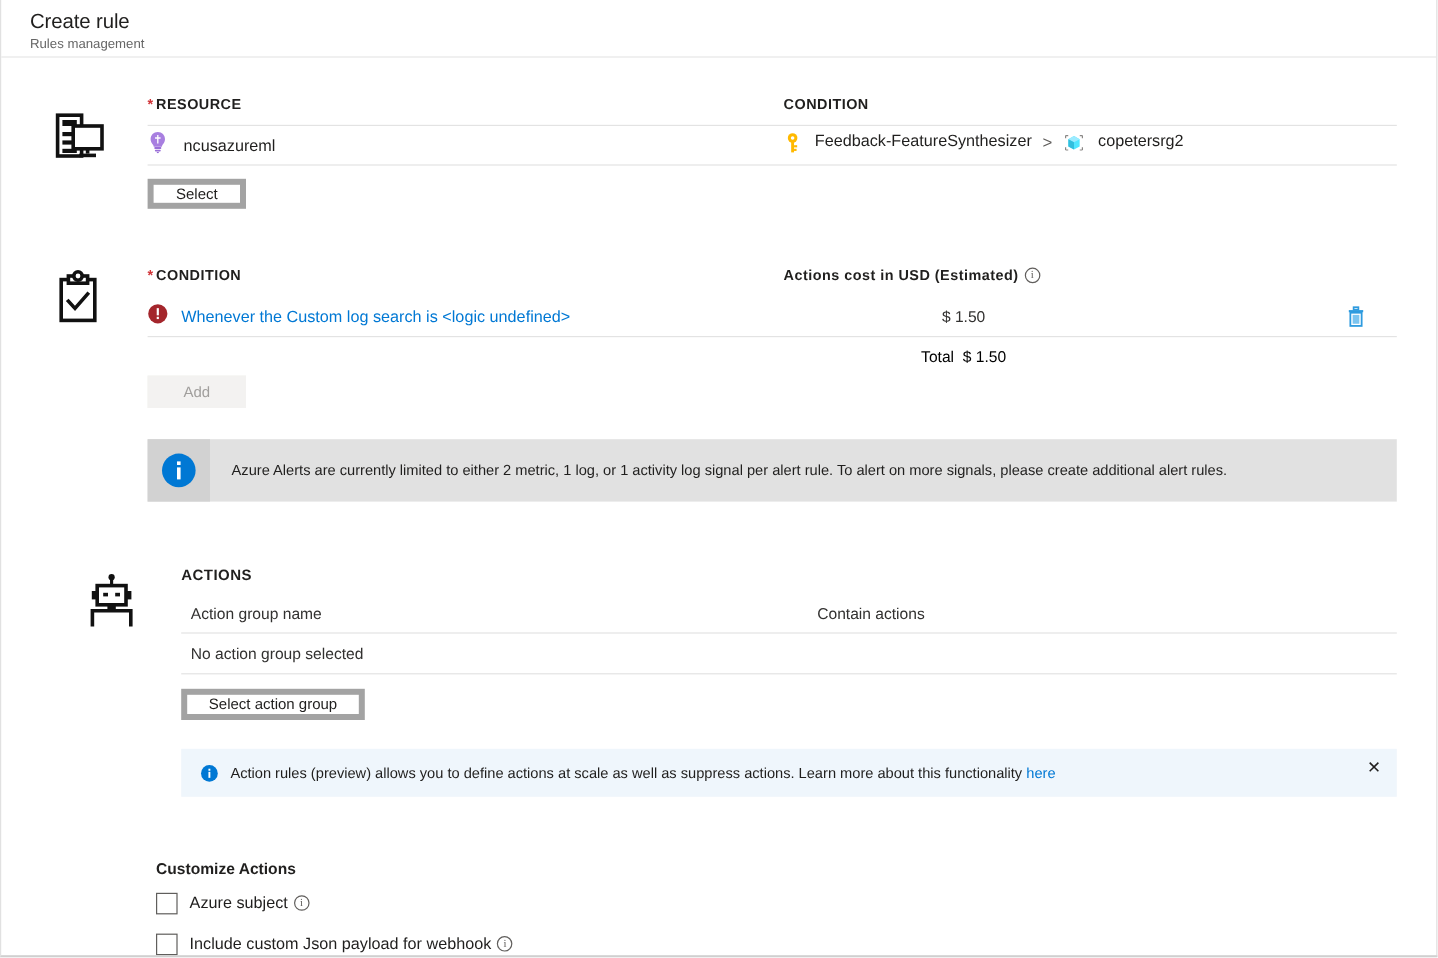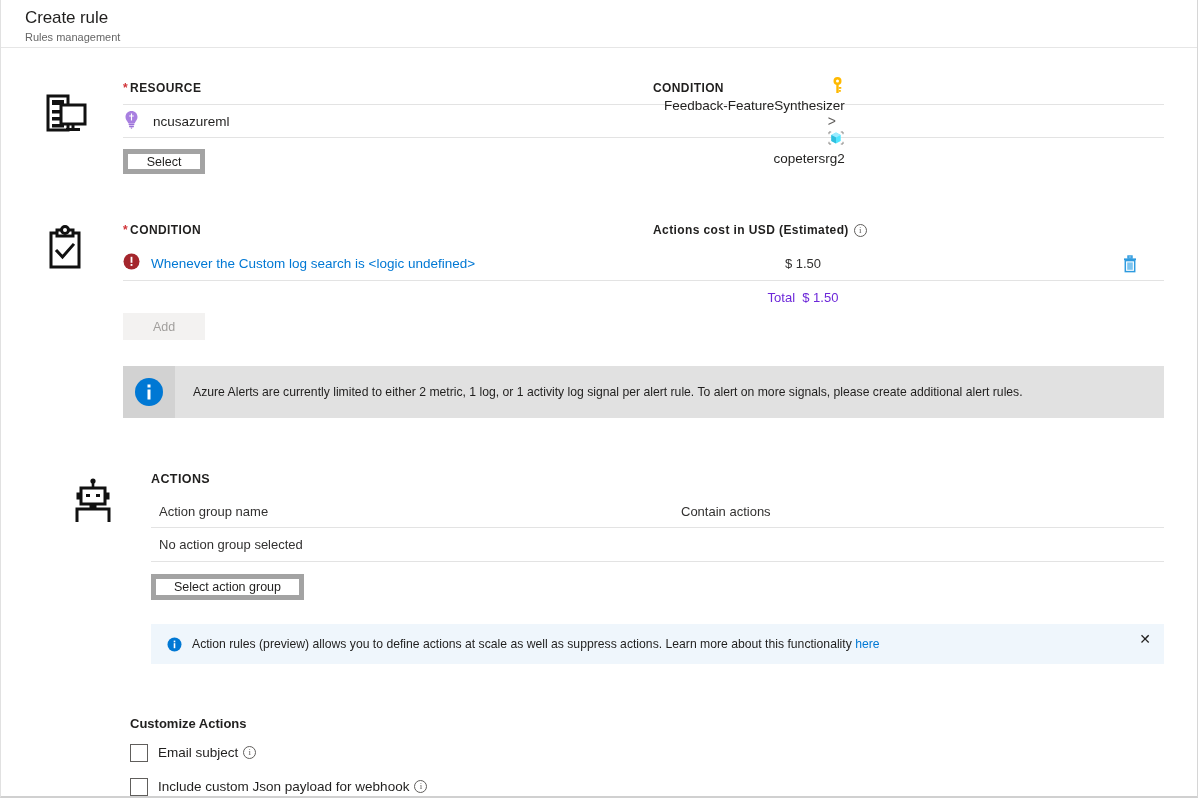--- a/index.html
+++ b/index.html
@@ -87,21 +87,21 @@
     color: #a19f9d;
     cursor: default;
   }
 
   
   #resource-section { margin-top: 30px; }
   #resource-head { display: flex; }
   #resource-head .left { width: 530px; }
   #resource-row { display: flex; height: 32px; align-items: center; }
   #resource-row .left { width: 530px; display: flex; align-items: center; }
-  #resource-row .right { display: flex; align-items: flex-end; flex-direction: column; }
+  #resource-row .right { display: flex; align-items: flex-start; }
 
   .res-name { font-size: 13.5px; color: #201f1e; margin-left: 13px; }
 
   .crumb { font-size: 13.5px; color: #201f1e; }
   .crumb-sep { font-size: 14px; color: #605e5c; margin: 0 9px; }
 
   
   #condition-section { margin-top: 46px; }
   #cond-head { display: flex; }
   #cond-head .left { width: 530px; }
@@ -110,21 +110,21 @@
   #cond-row .cost { width: 300px; text-align: center; font-size: 13px; color: #323130; }
   #cond-row .trash { flex: 1; display: flex; justify-content: flex-end; padding-right: 26px; }
   .cond-link {
     font-size: 13.5px;
     color: #0078d4;
     margin-left: 11px;
     cursor: pointer;
   }
   #total-row { display: flex; height: 32px; align-items: center; }
   #total-row .spacer { width: 530px; }
-  #total-row .total { width: 300px; text-align: center; font-size: 13px; color: #6d28d9; }
+  #total-row .total { width: 300px; text-align: center; font-size: 13px; color: #000000; }
 
   
   .banner-grey {
     display: flex;
     align-items: stretch;
     background: #e1e1e1;
     min-height: 52px;
     margin-top: 26px;
   }
   .banner-grey .icon-box {
@@ -437,21 +437,21 @@
         <span class="banner-close">✕</span>
       </div>
     </div>
   </div>
 
   <div id="customize">
     <div class="ca-title">Customize Actions</div>
 
     <div class="chk-row">
       <span class="chkbox"></span>
-      <span class="chk-label">Email subject</span>
+      <span class="chk-label">Azure subject</span>
       <span class="info-i">i</span>
     </div>
 
     <div class="chk-row">
       <span class="chkbox"></span>
       <span class="chk-label">Include custom Json payload for webhook</span>
       <span class="info-i">i</span>
     </div>
   </div>
 

